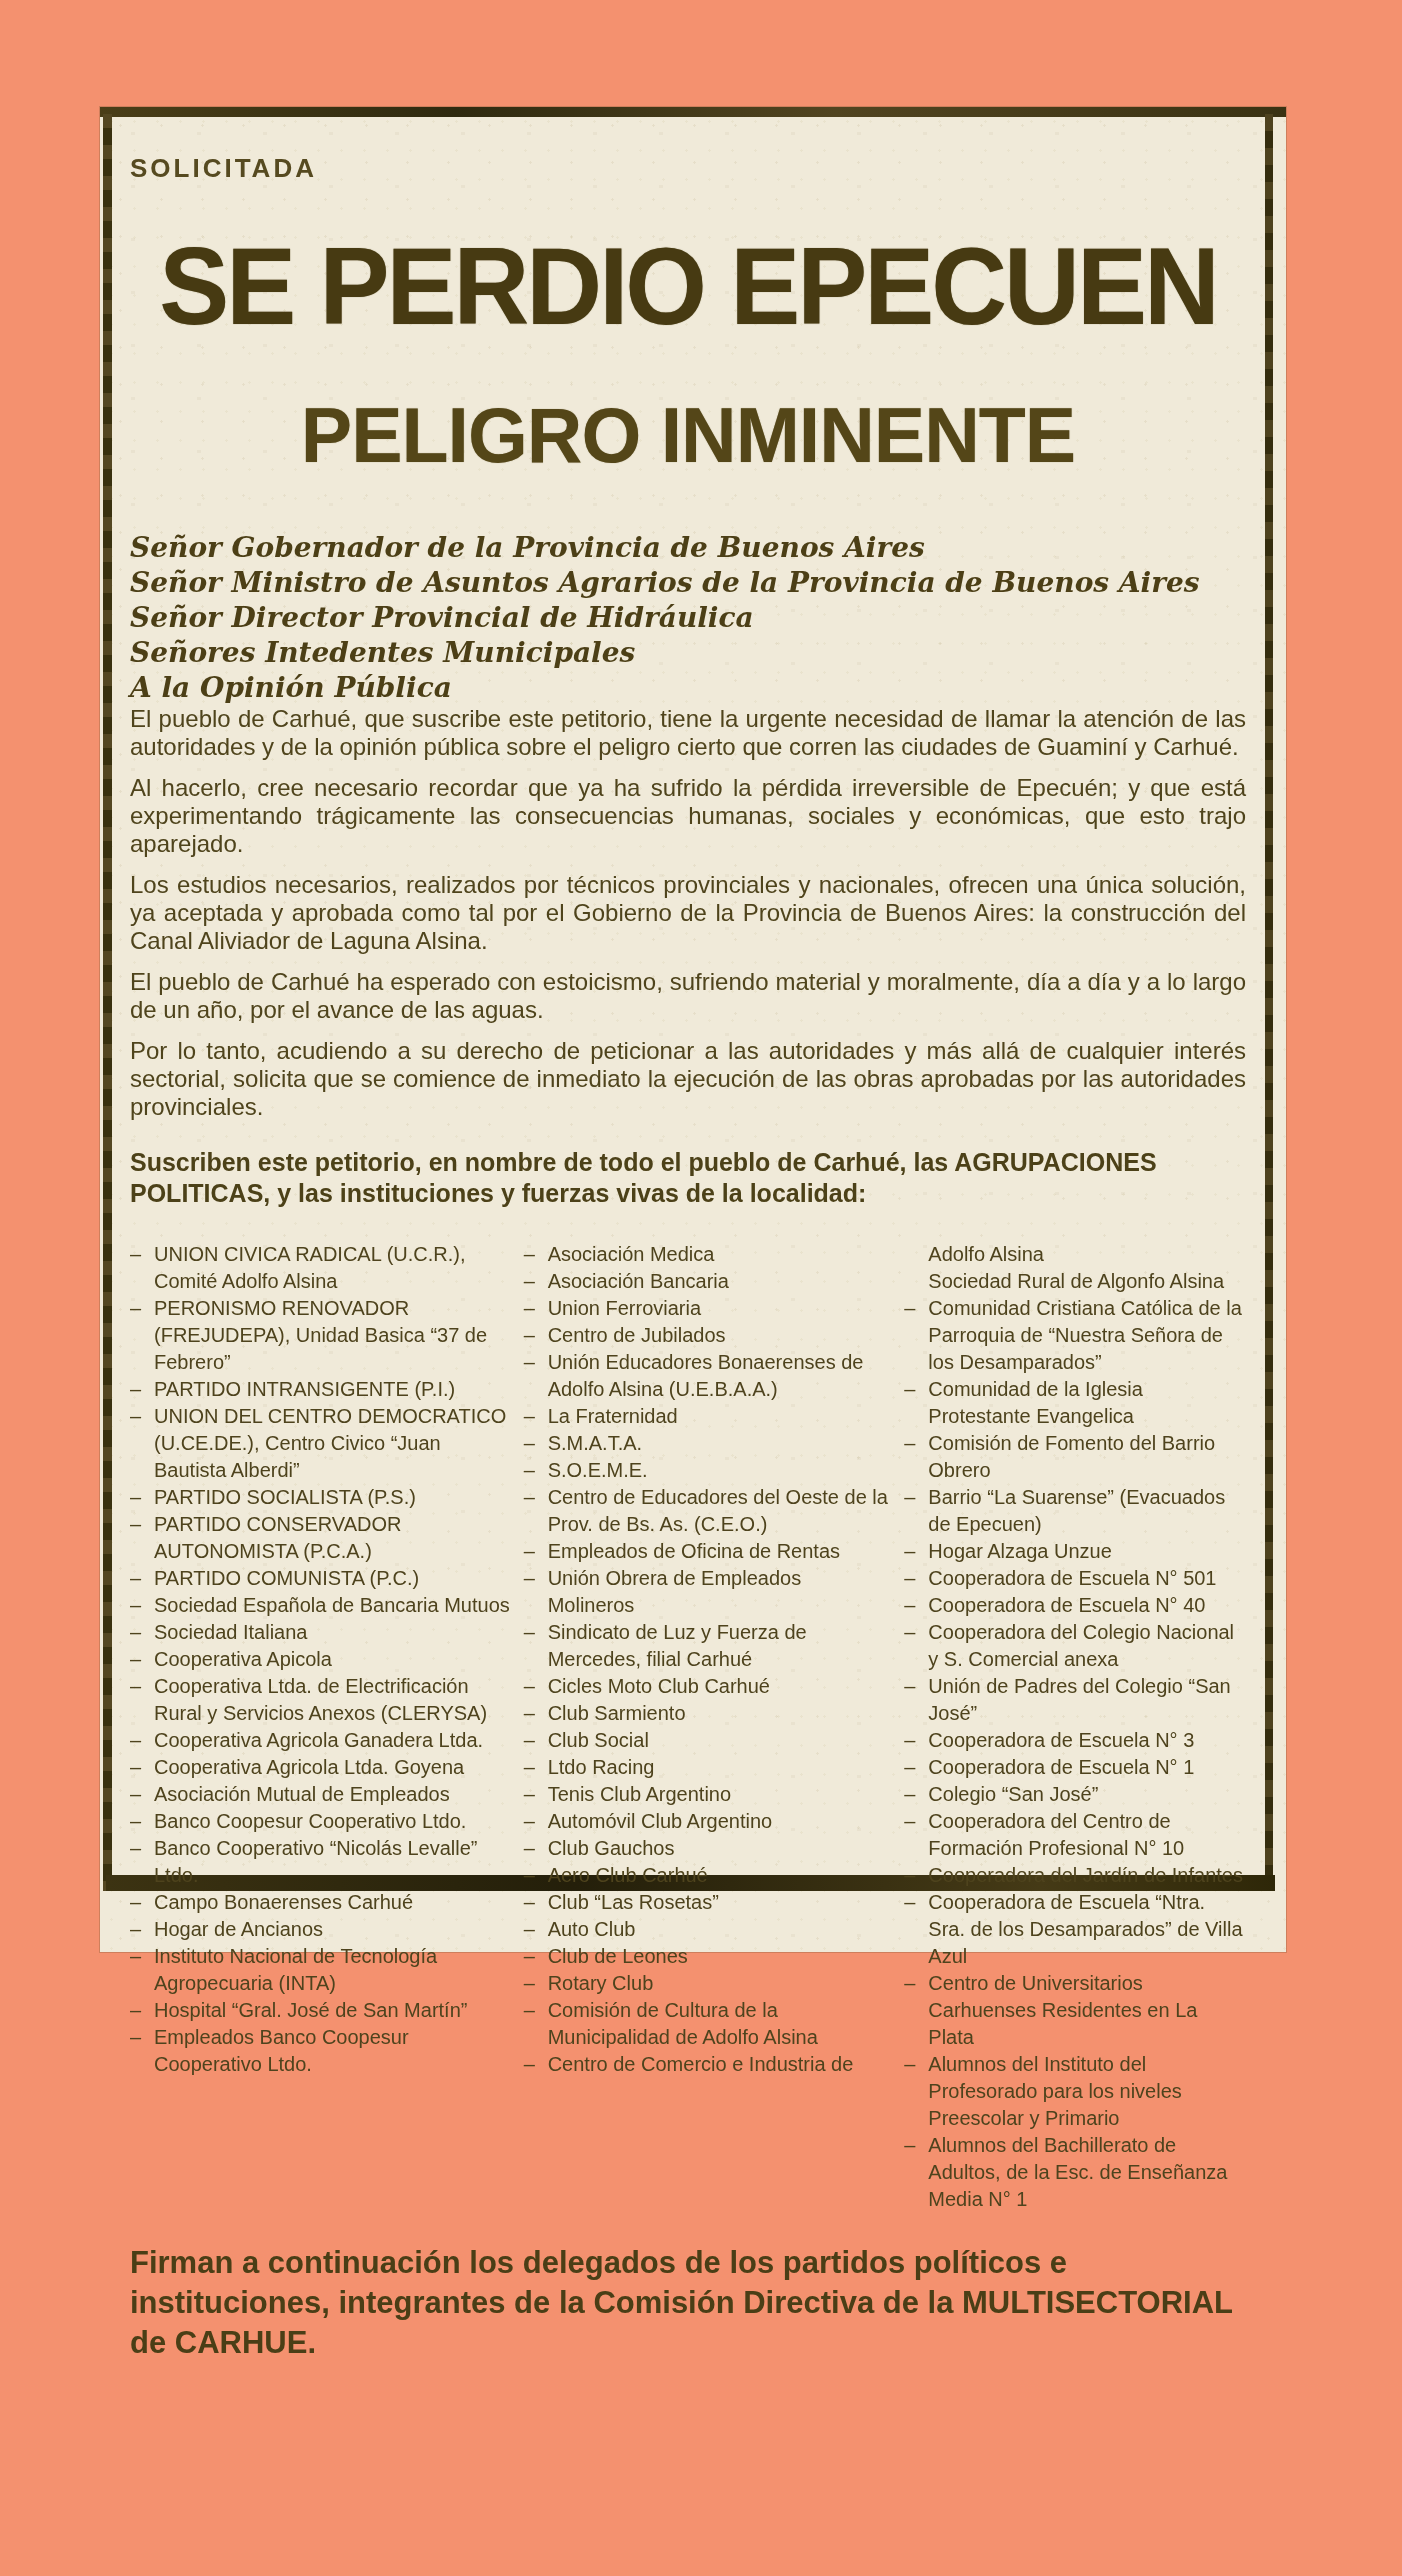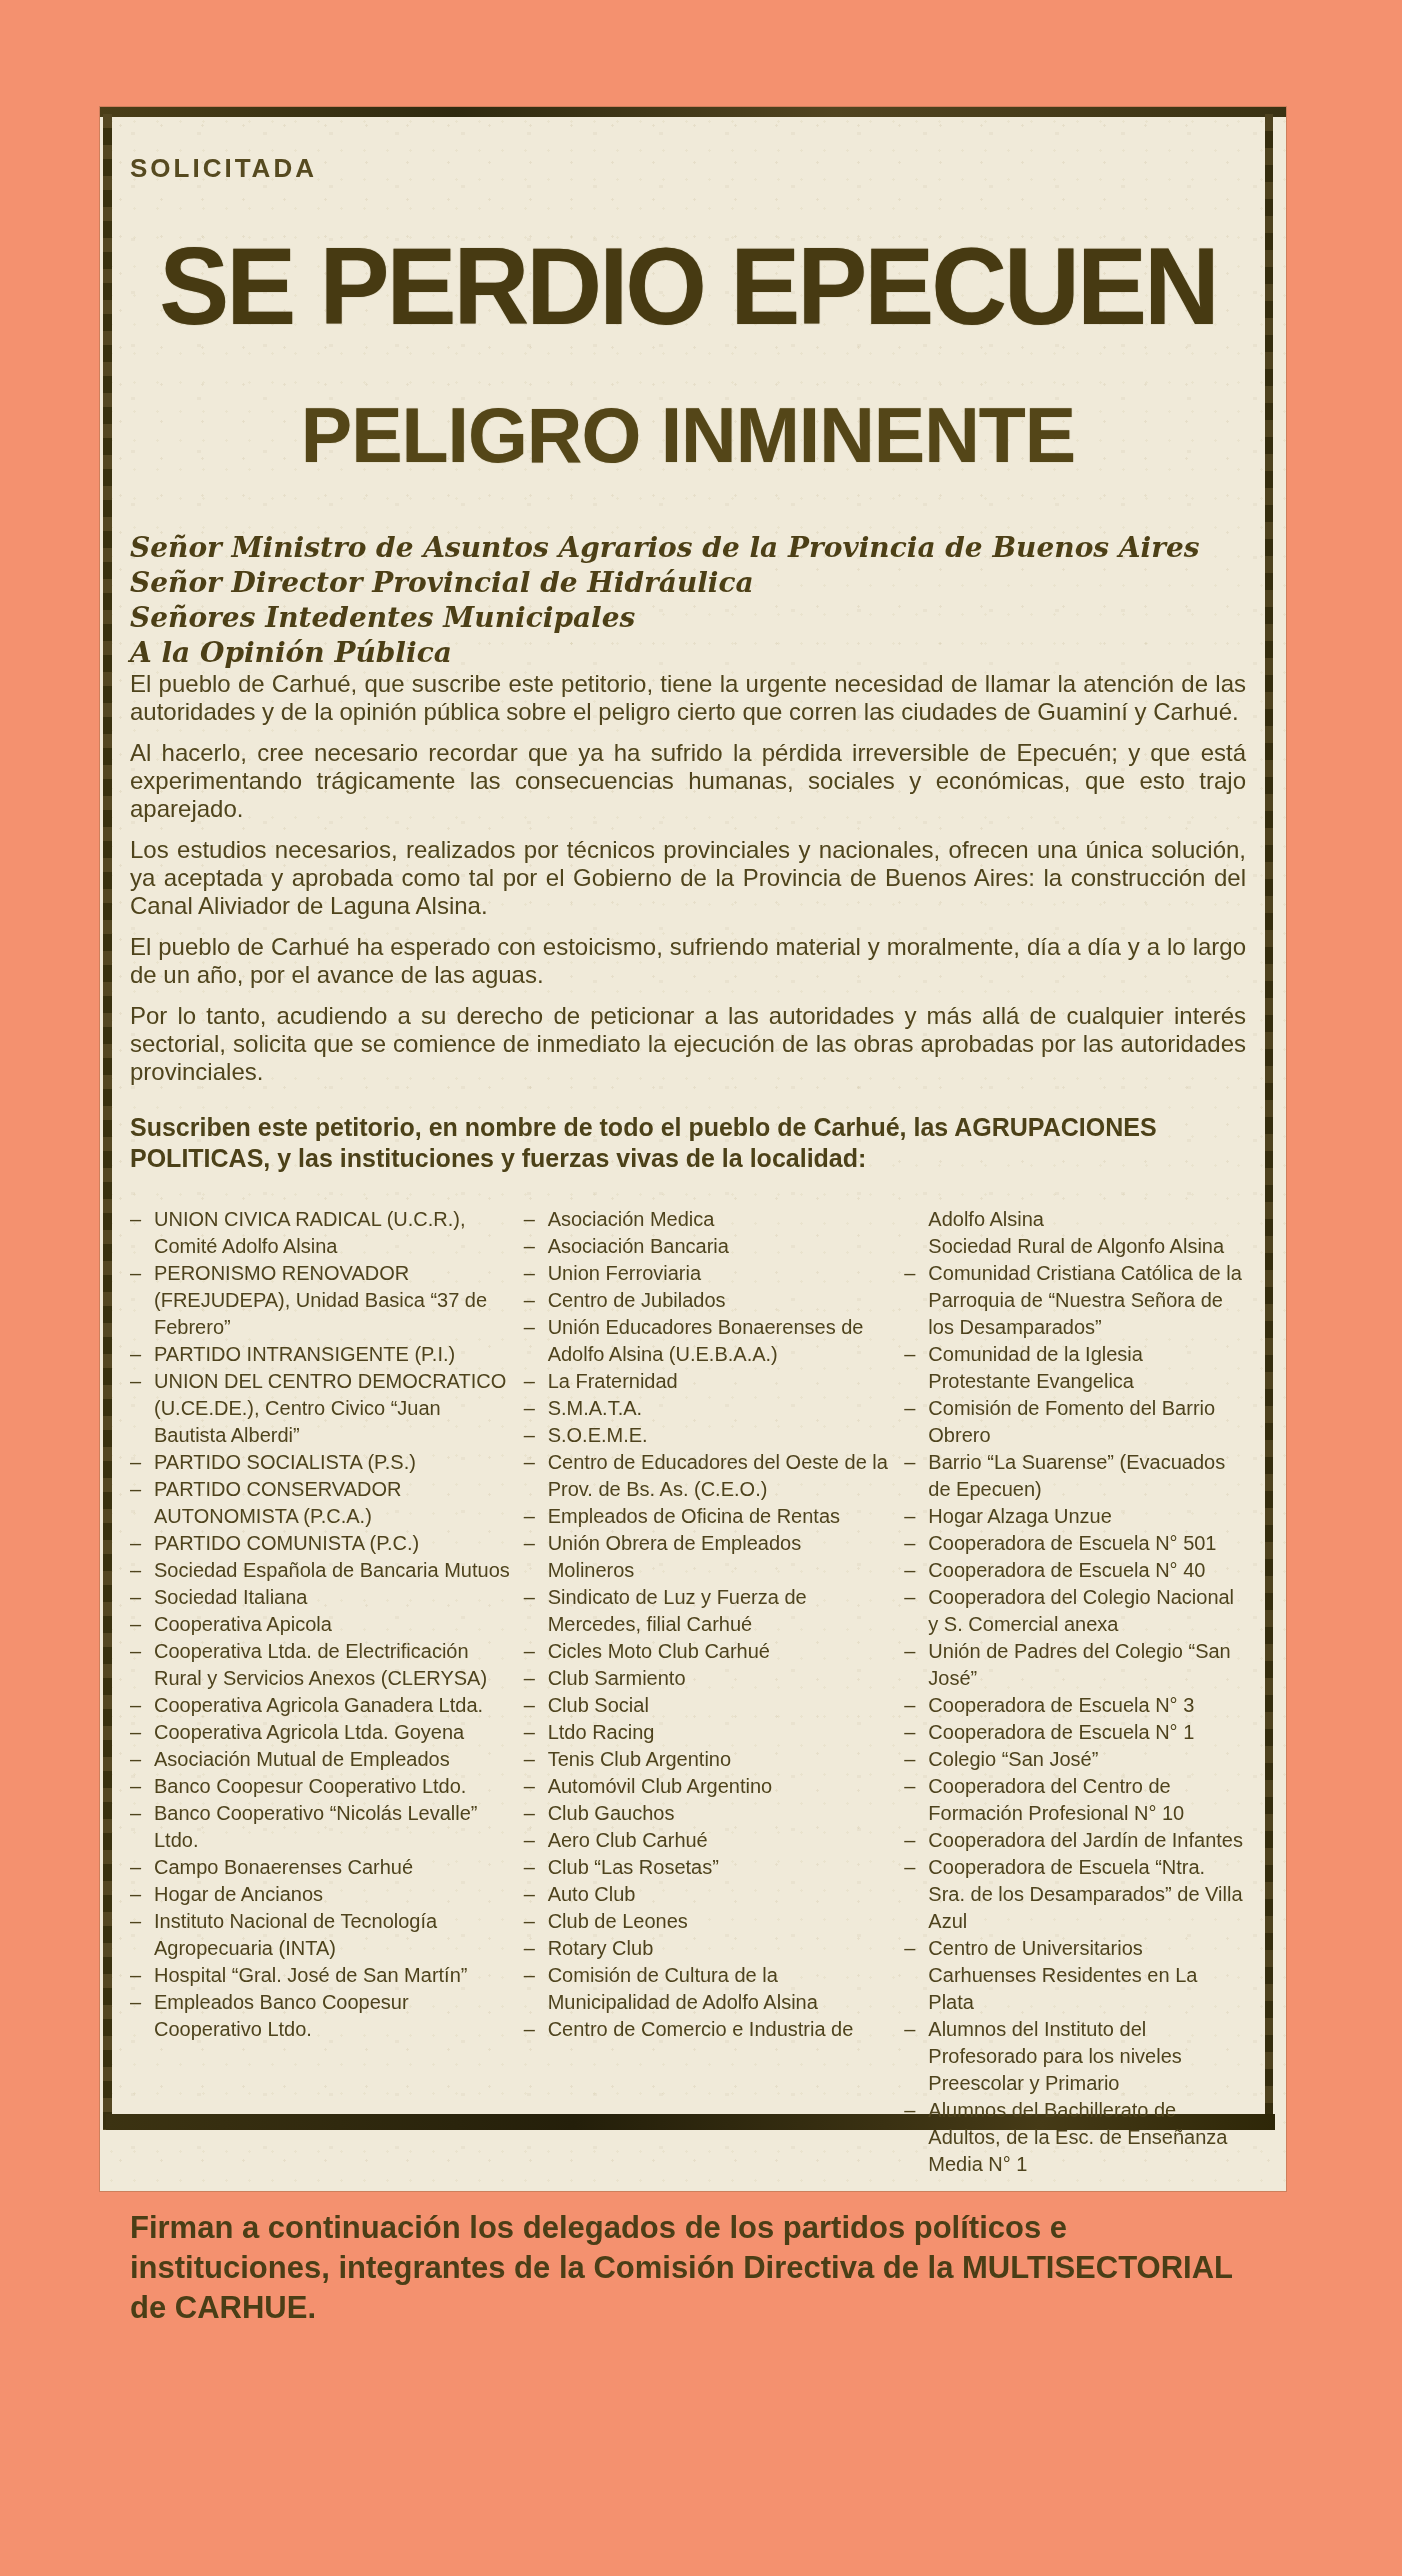--- a/index.html
+++ b/index.html
@@ -2,21 +2,21 @@
 <html style="--background: #f4916f; --paper: #f0ead9; --headline: #473a12; --ink: #4f441c; --frame: #39310f;"><head>
 <meta charset="utf-8">
 <style>
   html,body{margin:0;padding:0;background:#777;}
   .canvas{
     position:relative;width:1402px;height:2576px;overflow:hidden;
     background:var(--background,#f4916f);
     font-family:"Liberation Sans",sans-serif;
   }
   .paper{
-    position:absolute;left:100px;top:107px;width:1186px;height:2084px;
+    position:absolute;left:100px;top:107px;width:1186px;height:1845px;
     background-color:var(--paper,#f0ead9);
     background-image:
       radial-gradient(rgba(140,120,60,.10) 1.2px, transparent 1.4px),
       radial-gradient(rgba(170,150,90,.09) 1px, transparent 1.2px),
       radial-gradient(rgba(120,100,50,.06) 2px, transparent 2.3px);
     background-size:41px 37px,23px 29px,66px 53px;
     box-shadow:0 0 0 1px rgba(90,75,35,.25);
   }
   .frame-top{position:absolute;left:0;top:0;right:0;height:10px;
     background:linear-gradient(90deg,#4a3e18,#2f2a10 30%,#514420 62%,#3a3213);}
@@ -65,20 +65,21 @@
     <div class="content">
       <div class="kicker">SOLICITADA</div>
 
       <div class="h1">SE PERDIO EPECUEN</div>
 
       <div class="h2">
         <div class="line">PELIGRO INMINENTE</div>
       </div>
 
       <div class="addressees">
+          <div>Señor Gobernador de la Provincia de Buenos Aires</div>
           <div>Señor Ministro de Asuntos Agrarios de la Provincia de Buenos Aires</div>
           <div>Señor Director Provincial de Hidráulica</div>
           <div>Señores Intedentes Municipales</div>
           <div>A la Opinión Pública</div>
         </div>
 
       <div class="bodytext">
           <p>El pueblo de Carhué, que suscribe este petitorio, tiene la urgente necesidad de llamar la atención de las autoridades y de la opinión pública sobre el peligro cierto que corren las ciudades de Guaminí y Carhué.</p>
           <p>Al hacerlo, cree necesario recordar que ya ha sufrido la pérdida irreversible de Epecuén; y que está experimentando trágicamente las consecuencias humanas, sociales y económicas, que esto trajo aparejado.</p>
           <p>Los estudios necesarios, realizados por técnicos provinciales y nacionales, ofrecen una única solución, ya aceptada y aprobada como tal por el Gobierno de la Provincia de Buenos Aires: la construcción del Canal Aliviador de Laguna Alsina.</p>

